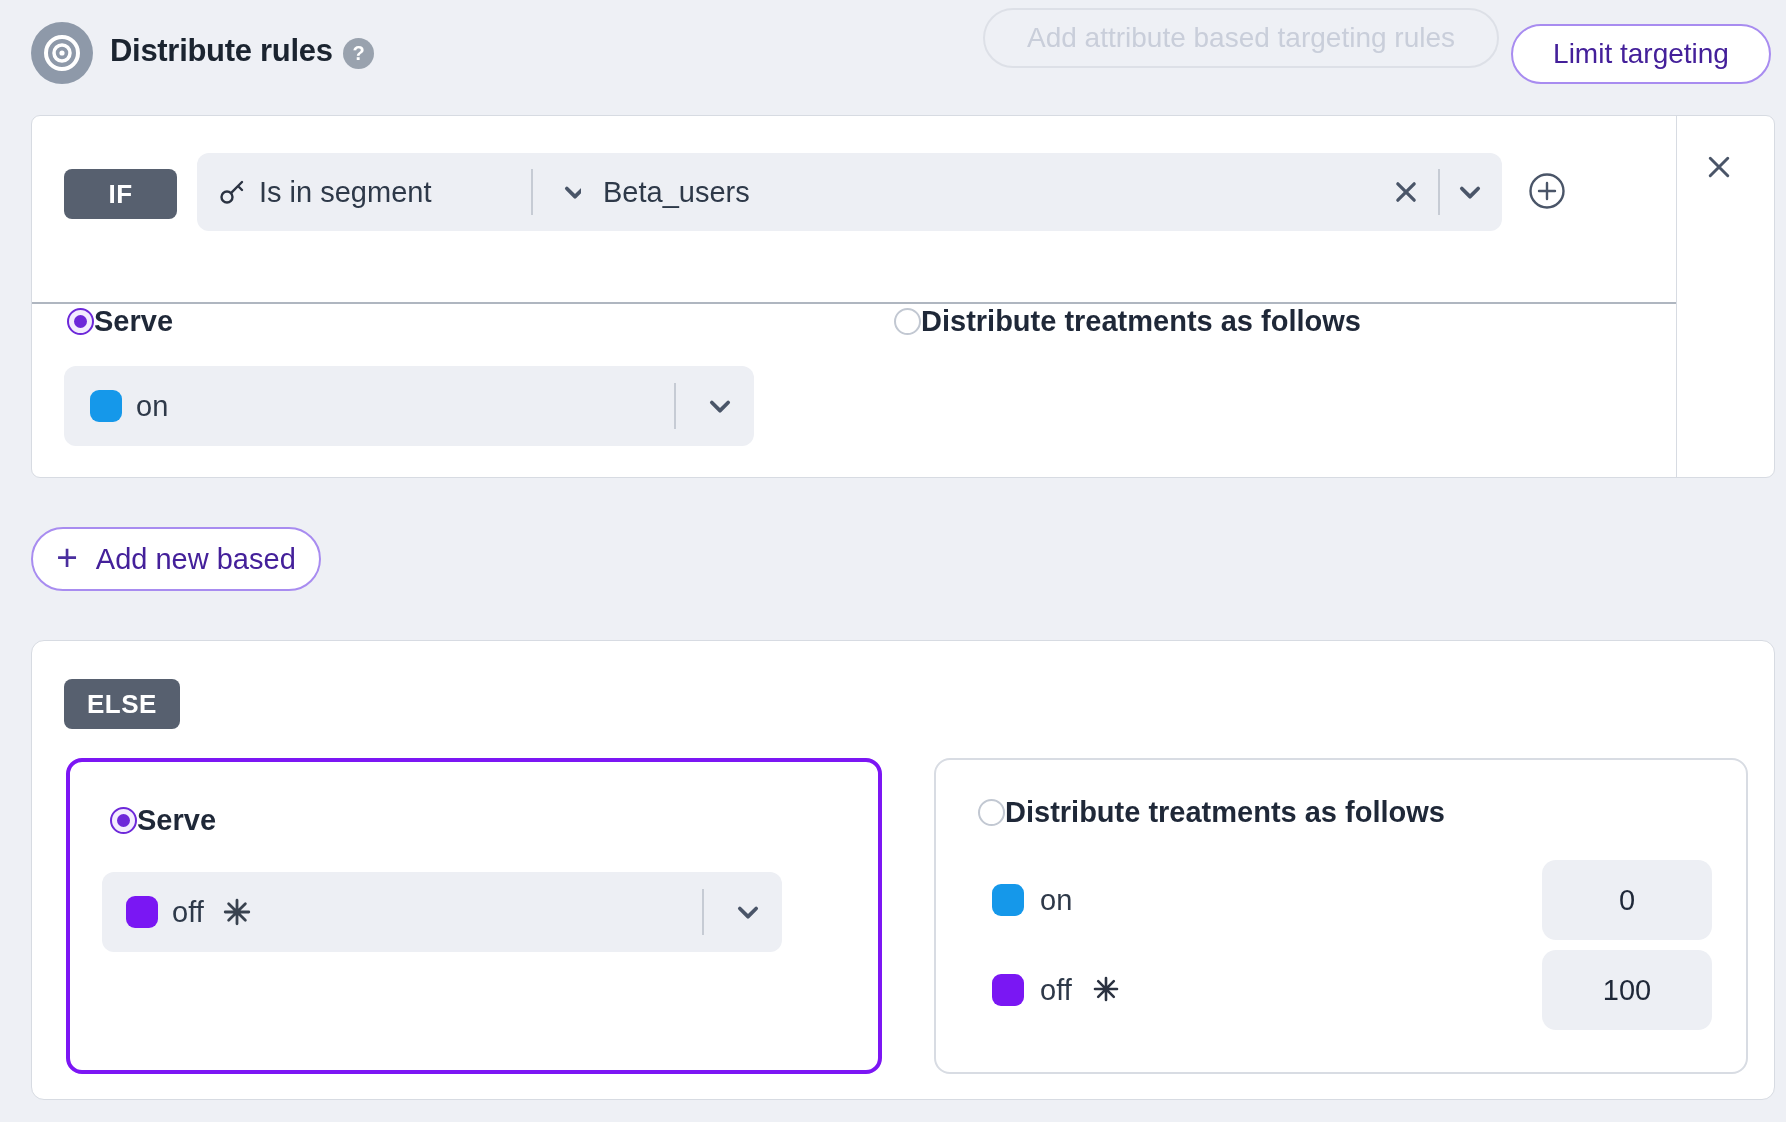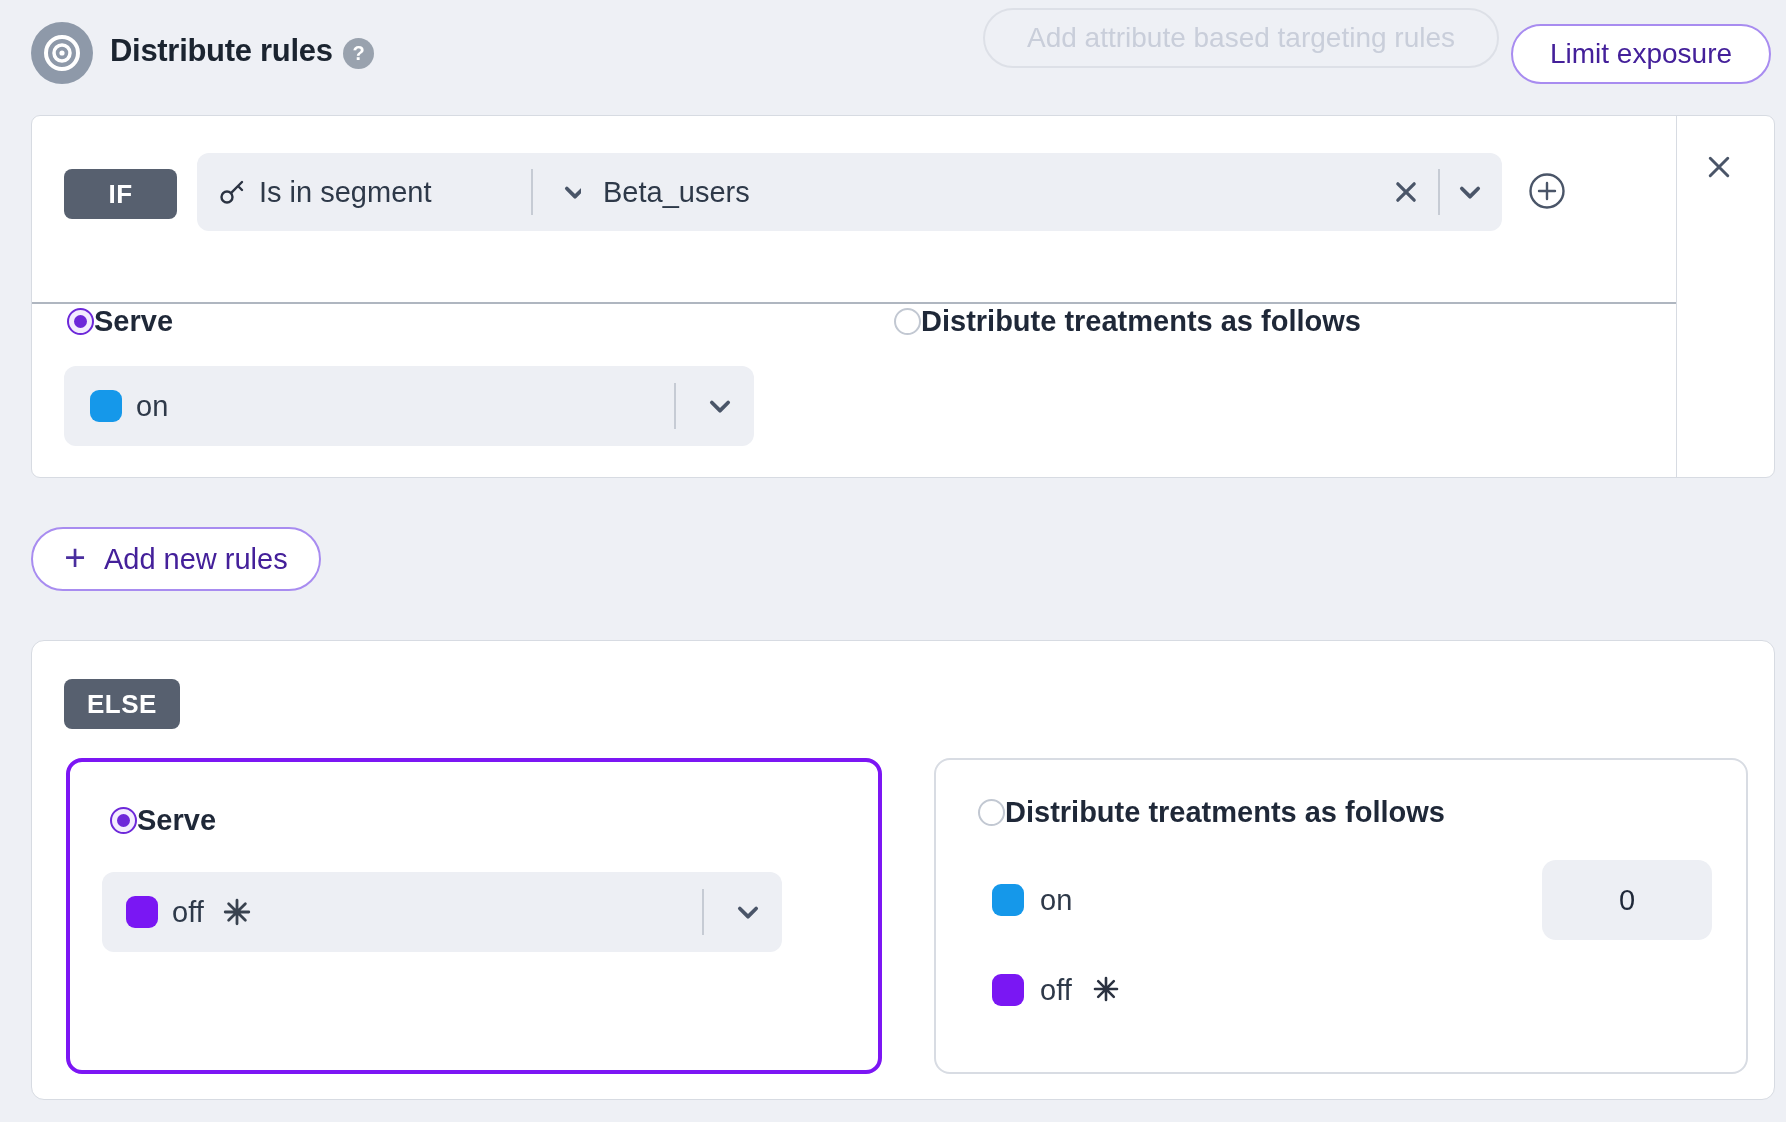--- a/index.html
+++ b/index.html
@@ -127,21 +127,21 @@
     <circle cx="31" cy="31" r="31" fill="#8E99A9"></circle>
     <circle cx="31" cy="31" r="16" fill="none" stroke="#fff" stroke-width="4"></circle>
     <circle cx="31" cy="31" r="8" fill="none" stroke="#fff" stroke-width="3.5"></circle>
     <circle cx="31" cy="31" r="2.6" fill="#fff"></circle>
   </svg>
 </div>
 <div class="abs page-title">Distribute rules</div>
 <div class="abs help-icon">?</div>
 
 <button class="abs pill-btn attr-btn">Add attribute based targeting rules</button>
-<button class="abs pill-btn limit-btn">Limit exposure</button>
+<button class="abs pill-btn limit-btn">Limit targeting</button>
 
 <div class="abs card if-card">
 
   <div class="abs badge if-badge">IF</div>
 
   <div class="abs select matcher-select">
     <span style="flex:none; width:30px; height:30px;">
       <svg width="30" height="30" viewBox="0 0 30 30" fill="none" stroke="#2B3342" stroke-width="2.4" stroke-linecap="round">
         <circle cx="10" cy="20" r="5.5"></circle>
         <path d="M14.2 15.8 L25 5 M21 9 l4 4"></path>
@@ -208,21 +208,21 @@
     <span class="chev">
       <svg width="28" height="28" viewBox="0 0 24 24" fill="none" stroke="#4A5568" stroke-width="3.2" stroke-linecap="round" stroke-linejoin="round">
           <path d="M5 9 l7 7 7 -7"></path>
         </svg>
     </span>
   </div>
 </div>
 
 <button class="abs add-rule-btn">
   <span class="plus-glyph">+</span>
-  <span>Add new rules</span>
+  <span>Add new based</span>
 </button>
 
 <div class="abs card else-card">
 
   <div class="abs badge else-badge">ELSE</div>
 
   <div class="abs serve-box">
     <div class="abs radio-group serve-box-group">
       <span class="radio on"></span>
       <span class="bold-label">Serve</span>
@@ -259,15 +259,16 @@
     </div>
 
     <div class="abs dist-row dist-row-2">
       <span class="treatment-square" style="background: rgb(122, 23, 243);"></span>
       <span class="value-text">off</span>
       <span class="ast-icon">
         <svg width="28" height="28" viewBox="0 0 28 28" fill="none" stroke="#2B3240" stroke-width="2.6" stroke-linecap="round">
           <path d="M14 3 v22 M3 14 h22 M6.2 6.2 l15.6 15.6 M21.8 6.2 L6.2 21.8"></path>
         </svg>
       </span>
+      <input class="pct-input" value="100" style="">
     </div>
   </div>
 </div>
 
 </body></html>

